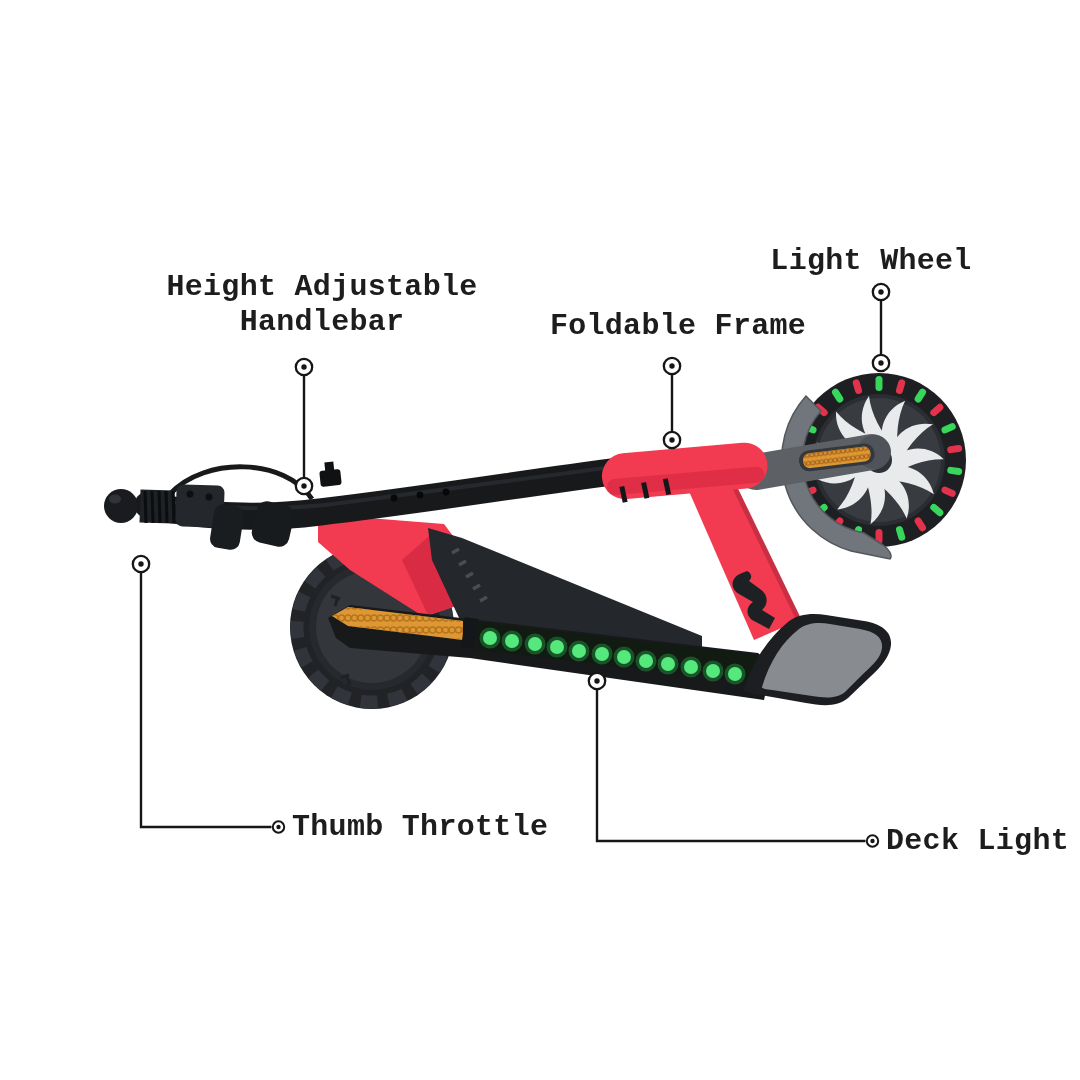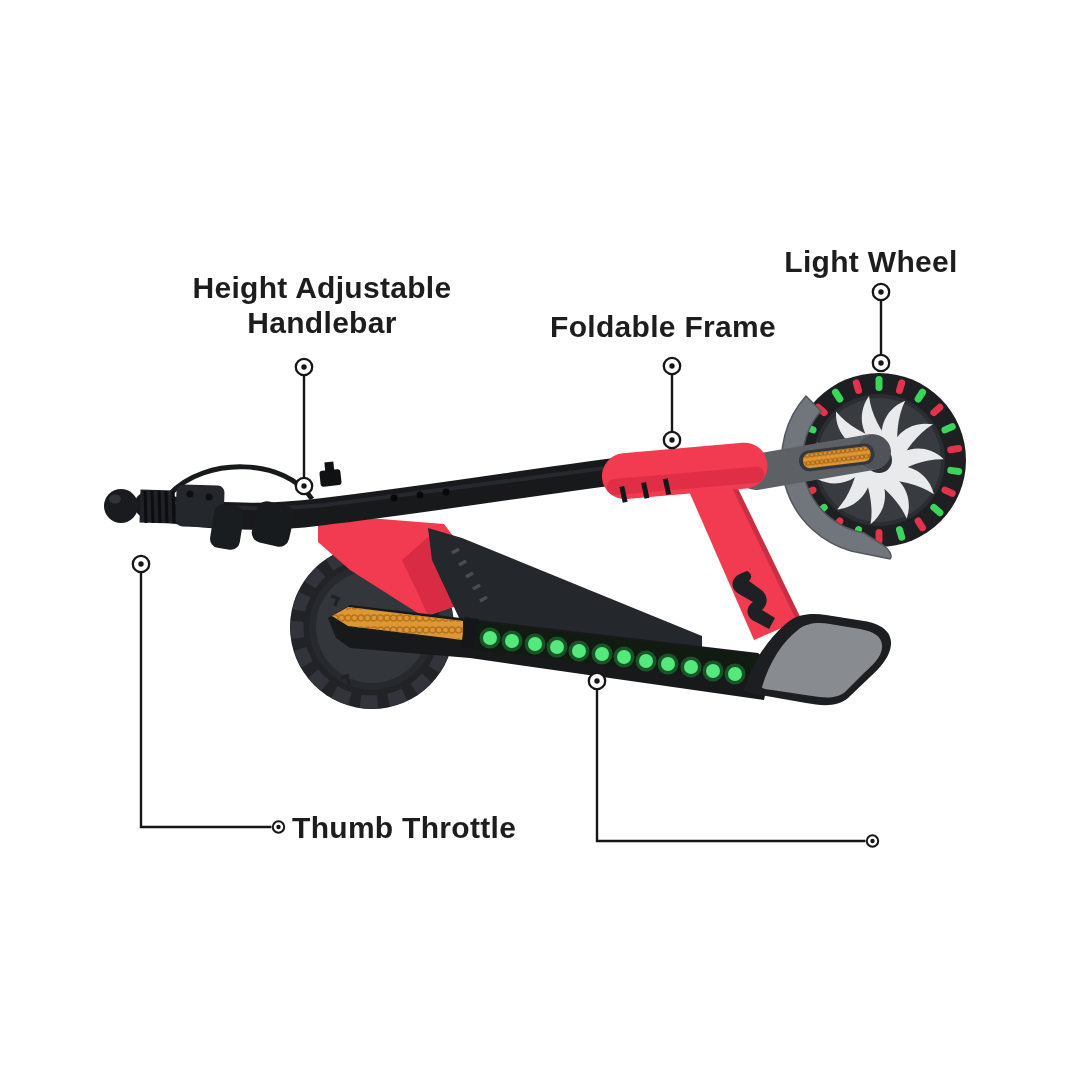--- a/index.html
+++ b/index.html
@@ -1,28 +1,28 @@
 <!DOCTYPE html>
 <html><head>
 <meta charset="utf-8">
 <style>
   html,body{margin:0;padding:0;background:#ffffff;}
   .stage{
     position:relative;width:1080px;height:880px;background:#ffffff;
-    font-family:Liberation Sans, sans-serif;overflow:hidden;
+    font-family:Liberation Mono, monospace;overflow:hidden;
   }
   .art{position:absolute;left:0;top:0;width:1080px;height:1080px;}
   .callout-label{
     position:absolute;color:#1d1d1d;font-weight:700;font-size:30px;
     line-height:35px;letter-spacing:.3px;white-space:normal;
   }
   .center{text-align:center;}
   .nowrap{white-space:nowrap;}
   #label-handlebar{left:162px;top:270px;width:320px;}
-  #label-foldable{left:513px;top:309px;width:300px;}
+  #label-foldable{left:528px;top:309px;width:300px;}
   #label-glowwheel{left:721px;top:244px;width:300px;}
   #label-thumb{left:292px;top:810px;}
   #label-deck{left:886px;top:824px;}
 </style>
 </head>
 <body>
 
 <div class="stage">
 
 <svg class="art" viewBox="0 0 1080 1080">
@@ -238,14 +238,15 @@
         <circle cx="597" cy="681" r="2.7"></circle>
     <circle cx="278.5" cy="827" r="2.2"></circle>
         <circle cx="872.5" cy="841" r="2.2"></circle>
   </g>
 </svg>
 
 <div class="callout-label center" id="label-handlebar">Height Adjustable Handlebar</div>
 <div class="callout-label center" id="label-foldable">Foldable Frame</div>
 <div class="callout-label center" id="label-glowwheel">Light Wheel</div>
 <div class="callout-label nowrap" id="label-thumb">Thumb Throttle</div>
+<div class="callout-label nowrap" id="label-deck">Deck Light</div>
 
 </div>
 
 </body></html>

